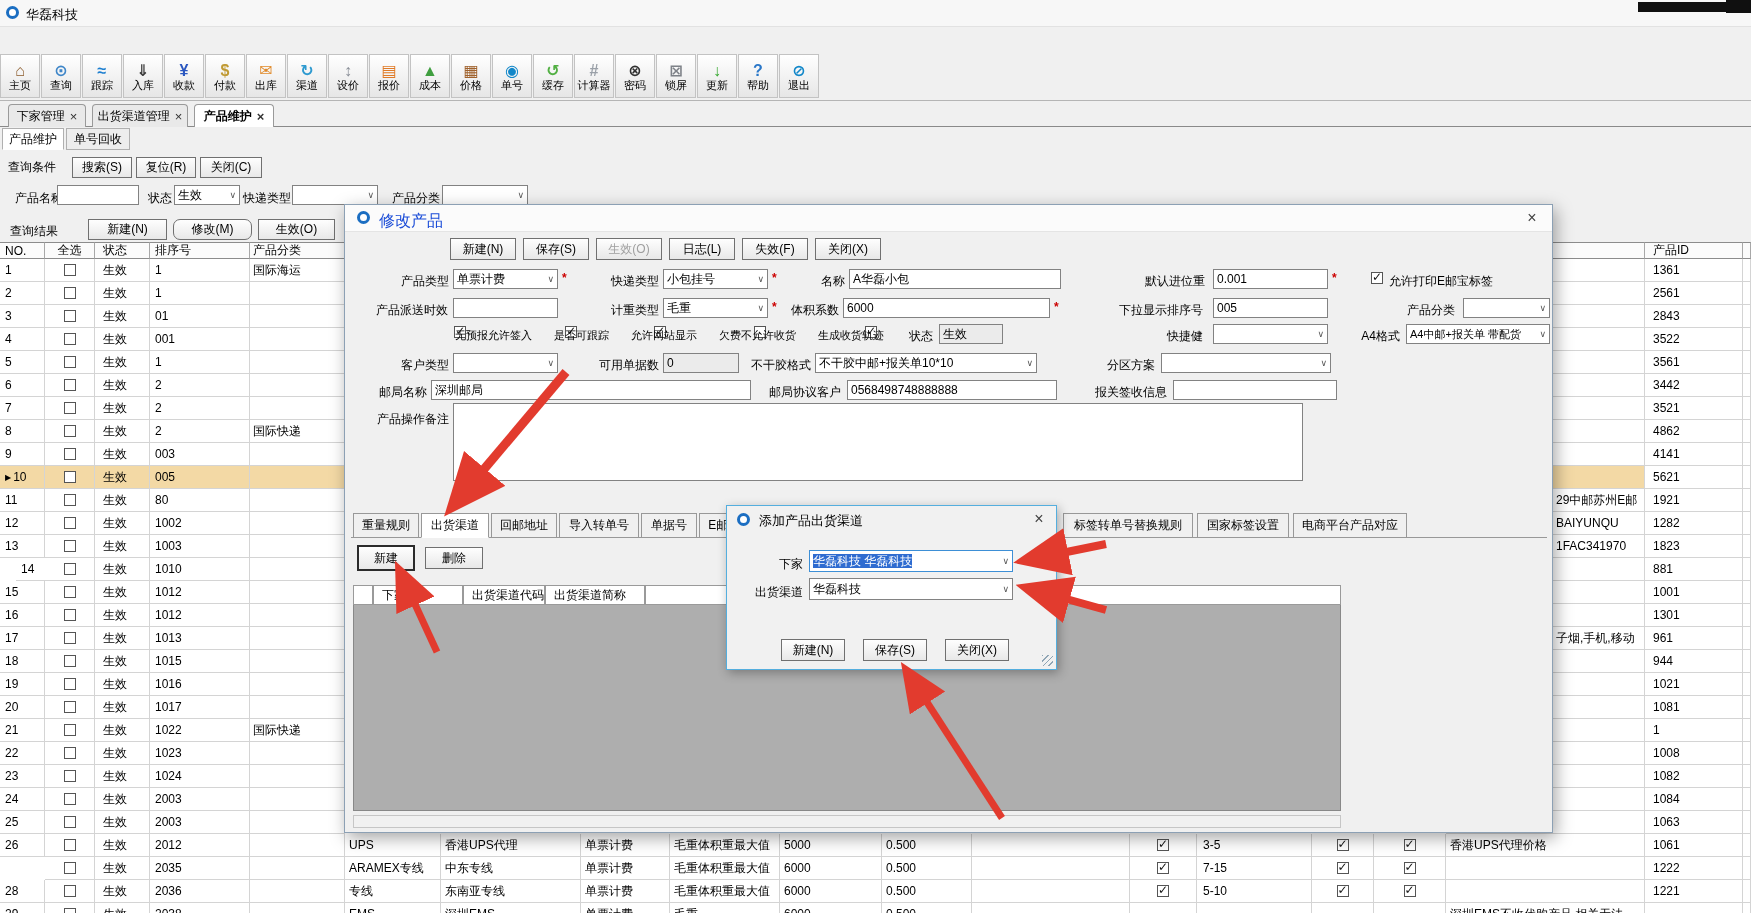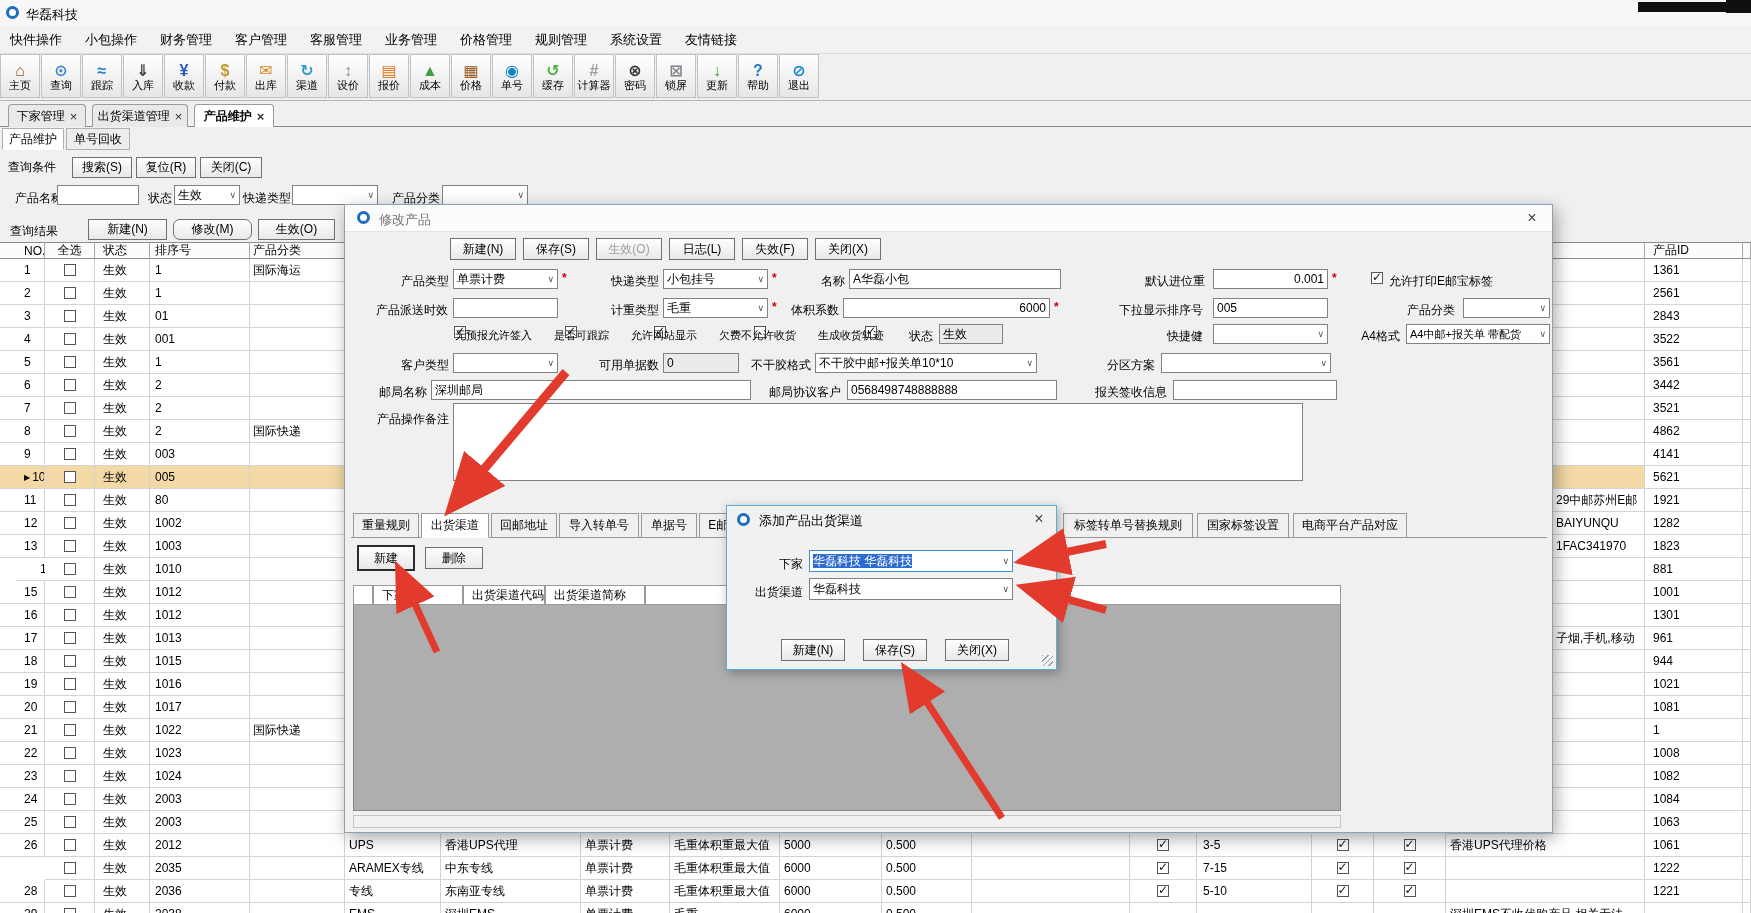--- a/index.html
+++ b/index.html
@@ -21,42 +21,42 @@
   .tx::after{content:"×";font-size:13px;color:#333}
   #tabline{position:absolute;left:0;top:126px;width:1751px;border-top:1px solid #8a8a8a}
   .stab{position:absolute;top:128px;height:22px;display:flex;align-items:center;justify-content:center;background:#ededed;border:1px solid #b0b0b0;box-sizing:border-box}
   .stab.act{background:#fff;border-bottom:1px solid #fff}
   
   .btn{display:flex;align-items:center;justify-content:center;border:1px solid #707070;background:linear-gradient(#fefefe,#e8e8e8);font-size:12px;box-sizing:border-box;white-space:nowrap;cursor:default}
   .btn.dis{color:#9f9f9f}
   .focusbtn{border:2px solid #2b2b2b}
   .inp{background:#fff;border:1px solid #828282;box-sizing:border-box;display:flex;align-items:center;padding:0 3px;height:20px;overflow:hidden;white-space:nowrap}
   .inp .val{flex:1;overflow:hidden;white-space:nowrap}
-  .ra .val{text-align:right}
+  .ra .val{text-align:left}
   .ro{background:#ebebeb}
   .dd{margin-left:auto;color:#555;font-size:9px;flex:none}
   .dd::after{content:"∨"}
   .flbl{position:absolute;text-align:right;white-space:nowrap}
   .s11{font-size:11px;white-space:nowrap}
   .cb{width:12px;height:12px;background:#fff;border:1px solid #555;display:inline-block;position:relative;box-sizing:border-box;flex:none}
   .cb.on::after{content:"✓";position:absolute;left:0;top:-3px;font-size:12px;color:#111}
   .req{position:absolute;color:#c00;font-weight:bold}
   .req::after{content:"*"}
   
   #tablewrap{position:absolute;left:0;top:242px;width:1751px;height:671px;background:#fff;overflow:hidden}
   .cell{position:absolute;display:flex;align-items:center;border-right:1px solid #d4d4d4;border-bottom:1px solid #d4d4d4;box-sizing:border-box;background:#fff;overflow:hidden;white-space:nowrap}
   .hcell{background:#fbfbfb;border-right:1px solid #a8a8a8;border-bottom:1px solid #8c8c8c;border-top:1px solid #8c8c8c}
   .ctr{justify-content:center}
-  .pl3{padding-left:3px}.pl4{padding-left:4px}.pl5{padding-left:5px}.pl6{padding-left:6px}.pl8{padding-left:8px}.pl12{padding-left:24px}.pl110{padding-left:110px}
+  .pl3{padding-left:3px}.pl4{padding-left:4px}.pl5{padding-left:5px}.pl6{padding-left:6px}.pl8{padding-left:8px}.pl12{padding-left:5px}.pl110{padding-left:110px}
   .sel{background:#f3d9a5}
   .withcaret::before{content:"▶";font-size:8px;margin-right:2px}
   
   #modal{position:absolute;left:344px;top:204px;width:1209px;height:629px;background:#f0f0f0;border:1px solid #8ca0b4;box-shadow:3px 5px 16px rgba(0,0,0,.35);z-index:10;box-sizing:border-box}
   #modalhead{position:absolute;left:0;top:0;width:100%;height:26px;background:#fbfbfb;border-bottom:1px solid #e4e4e4}
-  #modaltitle{position:absolute;left:34px;top:6px;color:#737373;font-size:13px}
+  #modaltitle{position:absolute;left:34px;top:6px;color:#1d4ed8;font-size:16px}
   .close{position:absolute;width:18px;height:18px;display:flex;align-items:center;justify-content:center;color:#444;font-size:16px}
   .close::after{content:"×"}
   .itab{position:absolute;height:25px;background:#f0f0f0;border:1px solid #989898;display:flex;align-items:center;justify-content:center;font-size:12px;box-sizing:border-box;white-space:nowrap;overflow:hidden;z-index:1}
   .itab.act{background:#fff;border-bottom:1px solid #fff;z-index:3}
   #tabbase{position:absolute;left:6px;top:332px;width:1196px;border-top:1px solid #989898;z-index:2}
   .gcell{position:absolute;top:380px;height:20px;background:#fff;border:1px solid #9a9a9a;display:flex;align-items:center;padding-left:8px;box-sizing:border-box}
   #graybody{position:absolute;left:8px;top:400px;width:988px;height:206px;background:#aeaeae;border:1px solid #888;border-top:none;box-sizing:border-box}
   #hscroll{position:absolute;left:8px;top:610px;width:988px;height:13px;background:#f1f1f1;border:1px solid #c6c6c6;box-sizing:border-box}
   
   #chdialog{position:absolute;left:726px;top:505px;width:331px;height:165px;background:#f1f1f1;border:1px solid #54aede;box-shadow:2px 3px 10px rgba(0,0,0,.3);z-index:20;box-sizing:border-box}
@@ -70,32 +70,20 @@
 
 <div id="app">
 
   <div id="titlebar">
     <span class="donut abs" style="left:6px;top:6px"></span>
     <span class="abs" style="left:26px;top:6px;font-size:13px">华磊科技</span>
     <span class="redact" style="left:1638px;top:2px;width:108px;height:10px"></span>
     <span class="redact" style="left:1726px;top:0;width:25px;height:13px"></span>
   </div>
 
-  <div id="menubar">
-      <div class="mitem">快件操作</div>
-      <div class="mitem">小包操作</div>
-      <div class="mitem">财务管理</div>
-      <div class="mitem">客户管理</div>
-      <div class="mitem">客服管理</div>
-      <div class="mitem">业务管理</div>
-      <div class="mitem">价格管理</div>
-      <div class="mitem">规则管理</div>
-      <div class="mitem">系统设置</div>
-      <div class="mitem">友情链接</div>
-    </div>
   <div id="toolbar">
       <div class="tbtn">
         <div class="ticon" style="color: rgb(138, 90, 42);">⌂</div>
         <div class="tlab">主页</div>
       </div>
       <div class="tbtn">
         <div class="ticon" style="color: rgb(63, 134, 200);">⊙</div>
         <div class="tlab">查询</div>
       </div>
       <div class="tbtn">

